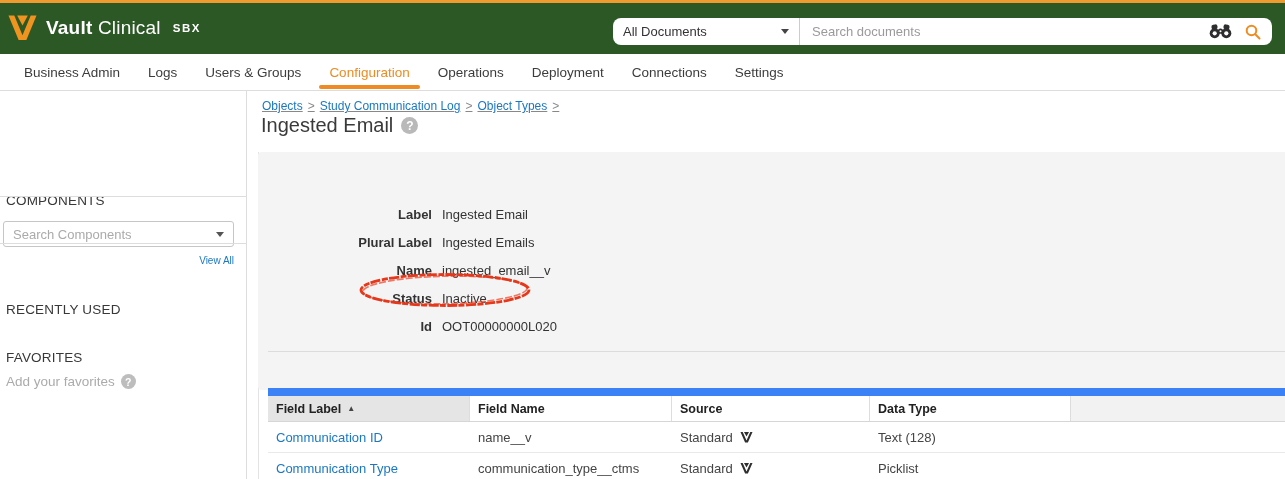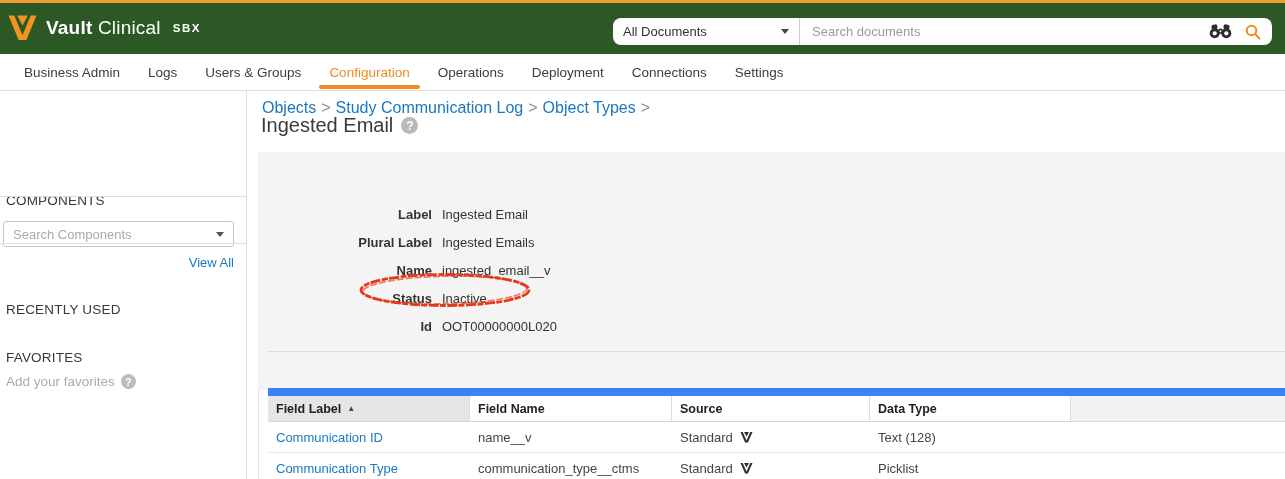--- a/index.html
+++ b/index.html
@@ -34,30 +34,30 @@
   
   .sidebar { position:absolute; left:0; top:91px; width:247px; height:388px; background:#fff; border-right:1px solid #ddd; }
   .side-heading { font-size:13.5px; color:#383838; letter-spacing:.2px; }
   .h-components { position:absolute; left:6px; top:102px; }
   .h-recent { position:absolute; left:6px; top:211px; }
   .h-fav { position:absolute; left:6px; top:259px; }
   .side-search { position:absolute; left:3px; top:130px; width:231px; height:26px; border:1px solid #c6c6c6; border-radius:3px; background:#fff; display:flex; align-items:center; }
   .side-search input { flex:1; border:none; outline:none; font-size:13px; padding:0 9px; color:#333; font-family:inherit; background:transparent; }
   .side-search input::placeholder { color:#aaa; }
   .side-search .caret { margin-right:9px; border-top-color:#555; }
-  .view-all { position:absolute; top:164px; left:3px; width:231px; text-align:right; font-size:13px; color:#1a78c2; cursor:pointer; }
+  .view-all { position:absolute; top:164px; left:3px; width:231px; text-align:right; font-size:10px; color:#1a78c2; cursor:pointer; }
   .side-div { position:absolute; left:0; width:247px; height:1px; background:#ddd; }
   .fav-empty { position:absolute; left:6px; top:283px; font-size:13.5px; color:#ababab; display:flex; align-items:flex-end; gap:6px; }
   .qmark { display:inline-flex; align-items:center; justify-content:center; border-radius:50%; background:#b9b9b9; color:#fff; font-weight:bold; }
   .qmark.small { width:15px; height:15px; font-size:10.5px; background:#bdbdbd; }
   .qmark.big { width:17px; height:17px; font-size:12px; }
 
   
   .content-edge { position:absolute; left:258px; top:152px; width:1px; height:327px; background:#e3e3e3; }
-  .breadcrumb { position:absolute; left:262px; top:99px; font-size:16px; color:#888; }
+  .breadcrumb { position:absolute; left:262px; top:99px; font-size:12px; color:#888;text-decoration:underline; }
   .breadcrumb a { color:#1a78c2; text-decoration:none; cursor:pointer; }
   .crumb-sep { margin:0 5px; color:#8a8a8a; }
   .page-title { position:absolute; left:261px; top:114px; display:flex; align-items:center; gap:8px; }
   .page-title h1 { font-size:20px; font-weight:400; color:#3a3a3a; }
 
   
   .panel { position:absolute; left:258px; top:152px; right:0; height:238px; background:#f4f4f4; border-radius:4px 0 0 4px; }
   .detail-rows { padding-top:48px; }
   .detail-row { display:flex; height:28px; align-items:center; font-size:13px; color:#333; }
   .detail-label { width:174px; text-align:right; font-weight:bold; }

